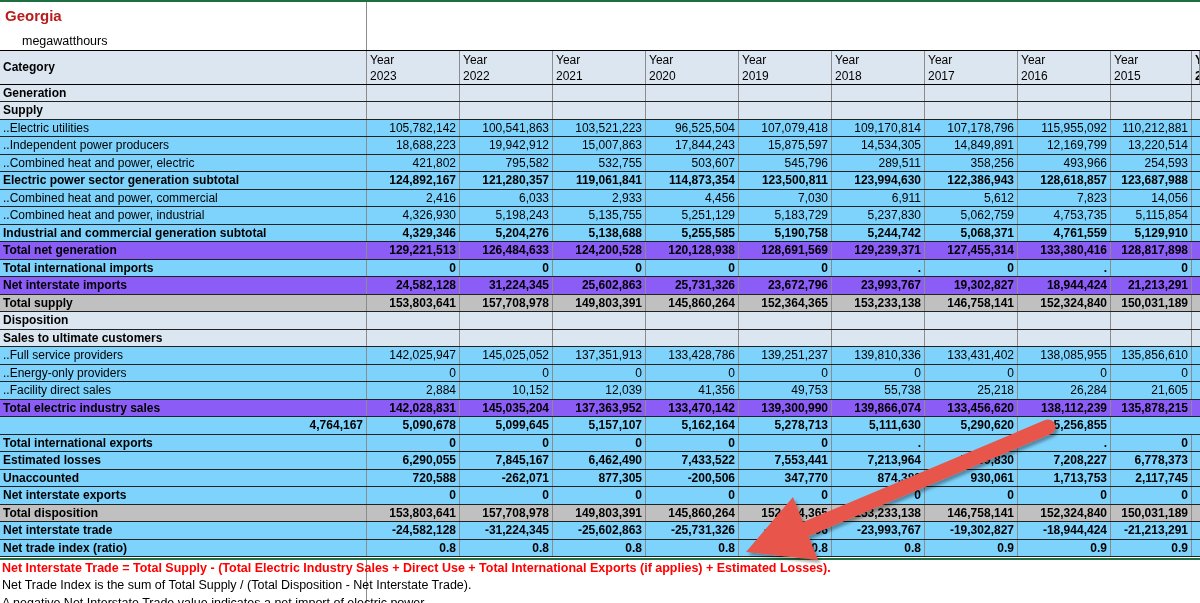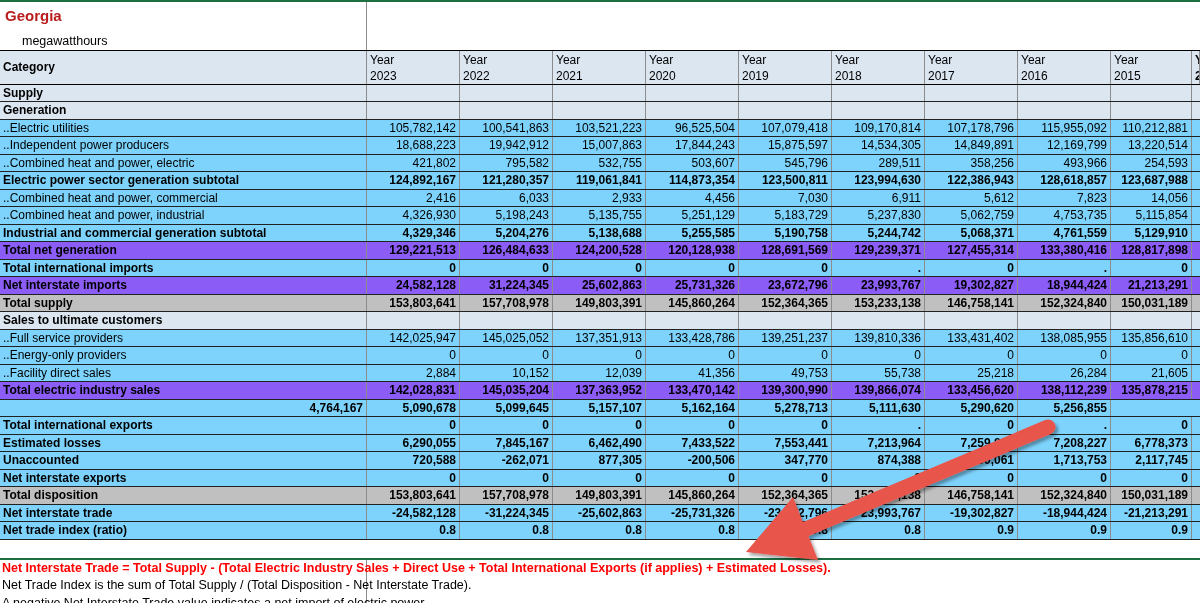--- a/index.html
+++ b/index.html
@@ -105,34 +105,34 @@
       <div class="ycell">
         <div>Year</div>
         <div>2015</div>
       </div>
       <div class="ycell clip-year">Year
 2</div>
     </div>
   <div id="table-body">
 
   <div class="trow section">
+        <div class="cell label-cell">Generation</div>
+        <div class="cell num-cell"></div>
+        <div class="cell num-cell"></div>
+        <div class="cell num-cell"></div>
+        <div class="cell num-cell"></div>
+        <div class="cell num-cell"></div>
+        <div class="cell num-cell"></div>
+        <div class="cell num-cell"></div>
+        <div class="cell num-cell"></div>
+        <div class="cell num-cell"></div>
+        <div class="cell partial-cell"></div>
+      </div>
+      <div class="trow section">
         <div class="cell label-cell">Supply</div>
-        <div class="cell num-cell"></div>
-        <div class="cell num-cell"></div>
-        <div class="cell num-cell"></div>
-        <div class="cell num-cell"></div>
-        <div class="cell num-cell"></div>
-        <div class="cell num-cell"></div>
-        <div class="cell num-cell"></div>
-        <div class="cell num-cell"></div>
-        <div class="cell num-cell"></div>
-        <div class="cell partial-cell"></div>
-      </div>
-      <div class="trow section">
-        <div class="cell label-cell">Generation</div>
         <div class="cell num-cell"></div>
         <div class="cell num-cell"></div>
         <div class="cell num-cell"></div>
         <div class="cell num-cell"></div>
         <div class="cell num-cell"></div>
         <div class="cell num-cell"></div>
         <div class="cell num-cell"></div>
         <div class="cell num-cell"></div>
         <div class="cell num-cell"></div>
         <div class="cell partial-cell"></div>
@@ -274,20 +274,33 @@
         <div class="cell num-cell">149,803,391</div>
         <div class="cell num-cell">145,860,264</div>
         <div class="cell num-cell">152,364,365</div>
         <div class="cell num-cell">153,233,138</div>
         <div class="cell num-cell">146,758,141</div>
         <div class="cell num-cell">152,324,840</div>
         <div class="cell num-cell">150,031,189</div>
         <div class="cell partial-cell"></div>
       </div>
       <div class="trow section">
+        <div class="cell label-cell">Disposition</div>
+        <div class="cell num-cell"></div>
+        <div class="cell num-cell"></div>
+        <div class="cell num-cell"></div>
+        <div class="cell num-cell"></div>
+        <div class="cell num-cell"></div>
+        <div class="cell num-cell"></div>
+        <div class="cell num-cell"></div>
+        <div class="cell num-cell"></div>
+        <div class="cell num-cell"></div>
+        <div class="cell partial-cell"></div>
+      </div>
+      <div class="trow section">
         <div class="cell label-cell">Sales to ultimate customers</div>
         <div class="cell num-cell"></div>
         <div class="cell num-cell"></div>
         <div class="cell num-cell"></div>
         <div class="cell num-cell"></div>
         <div class="cell num-cell"></div>
         <div class="cell num-cell"></div>
         <div class="cell num-cell"></div>
         <div class="cell num-cell"></div>
         <div class="cell num-cell"></div>

